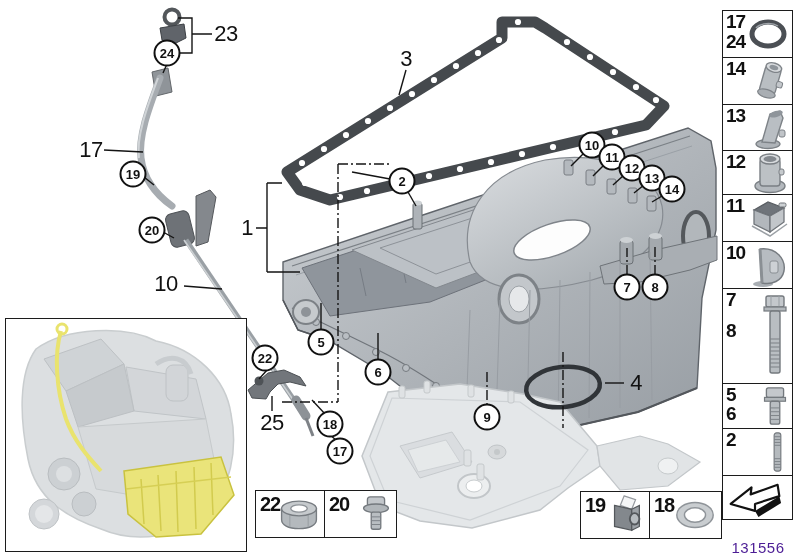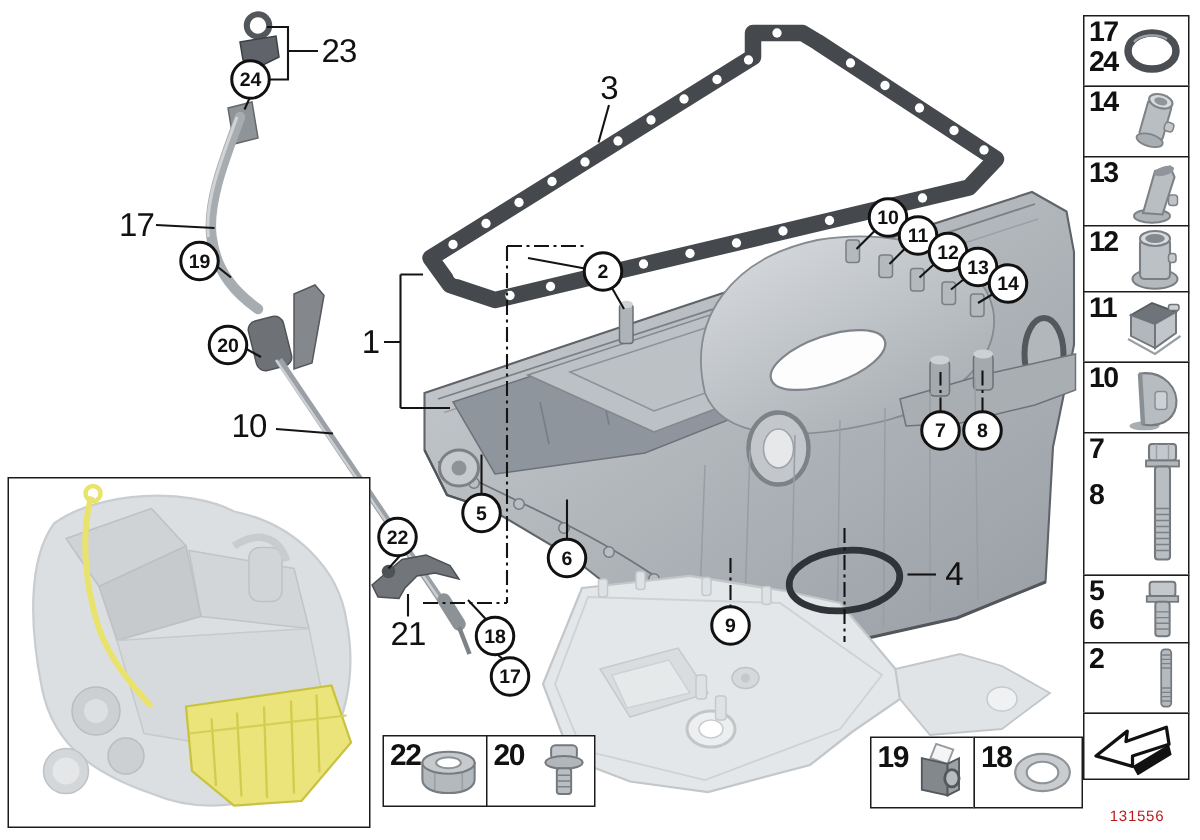--- a/index.html
+++ b/index.html
@@ -22,21 +22,21 @@
   .picon{position:absolute;right:2px;top:50%;transform:translateY(-50%);}
   .picon.cen{right:5px;}
   
   .bbox{position:absolute;border:1.5px solid #1c1c1c;background:#fff;box-sizing:border-box;z-index:5;}
   .bbox .bnum{position:absolute;left:4px;top:2px;font-weight:bold;font-size:20px;letter-spacing:-1px;}
   .bbox svg{position:absolute;right:3px;top:50%;transform:translateY(-50%);}
   
   .engine-box{position:absolute;left:5px;top:318px;width:242px;height:234px;
               border:1.5px solid #1c1c1c;background:#fff;box-sizing:border-box;z-index:4;}
   .drawno{position:absolute;left:720px;top:539px;width:76px;text-align:center;
-          font-size:10px;color:#b91c1c;z-index:5;letter-spacing:0.5px;}
+          font-size:15px;color:#4c1d95;z-index:5;letter-spacing:0.5px;}
 </style>
 </head>
 <body>
 
 <div class="stage">
 
 <svg class="art" width="800" height="560" viewBox="0 0 800 560">
   <defs>
     <linearGradient id="gPan" x1="0" y1="0" x2="1" y2="1">
       <stop offset="0" stop-color="#ccd0d4"></stop>
@@ -264,21 +264,21 @@
 <div class="co" style="left:340px;top:451px">
       <span>17</span>
     </div>
 
 <div class="lbl" style="left:226px;top:34px">23</div>
 <div class="lbl" style="left:91px;top:150px">17</div>
 <div class="lbl" style="left:166px;top:284px">10</div>
 <div class="lbl" style="left:247px;top:228px">1</div>
 <div class="lbl" style="left:406px;top:59px">3</div>
 <div class="lbl" style="left:636px;top:383px">4</div>
-<div class="lbl" style="left:272px;top:423px">21</div>
+<div class="lbl" style="left:272px;top:423px">25</div>
 
 <div class="engine-box">
   <svg width="239" height="231" viewBox="0 0 239 231">
     <path d="M30,30 C60,8 120,6 150,22 C190,30 220,60 225,95 C232,130 225,170 200,195
              C175,218 130,225 95,210 C60,198 30,180 22,140 C14,100 12,55 30,30 Z" fill="#dcdfe1" stroke="#c9cdcf" stroke-width="1.5"></path>
     <path d="M38,40 L95,20 L118,45 L60,72 Z" fill="#cfd3d6" stroke="#bdc1c4"></path>
     <path d="M120,48 L190,60 L200,100 L128,92 Z" fill="#d3d6d9" stroke="#c0c4c7"></path>
     <path d="M60,72 L118,45 L128,92 L72,108 Z" fill="#c6cacd" stroke="#bcc0c3"></path>
     <path d="M72,108 L200,100 L210,150 L180,185 L90,170 Z" fill="#d7dadc" stroke="#c6cacc"></path>
     <rect x="160" y="46" width="22" height="36" rx="7" fill="#d2d5d8" stroke="#bec2c5"></rect>

